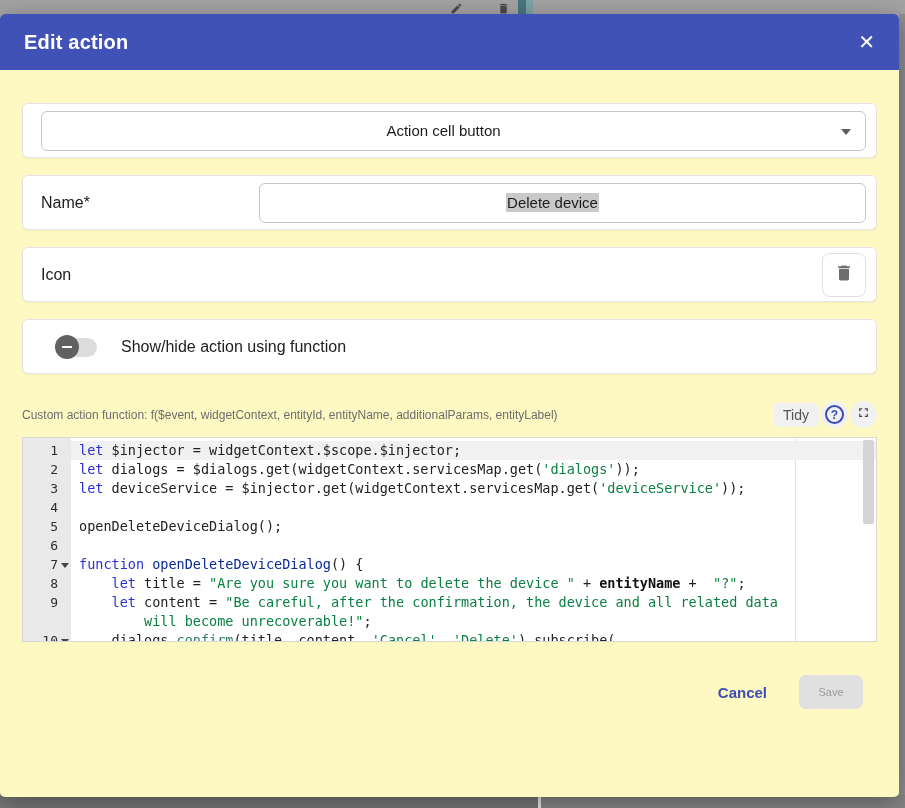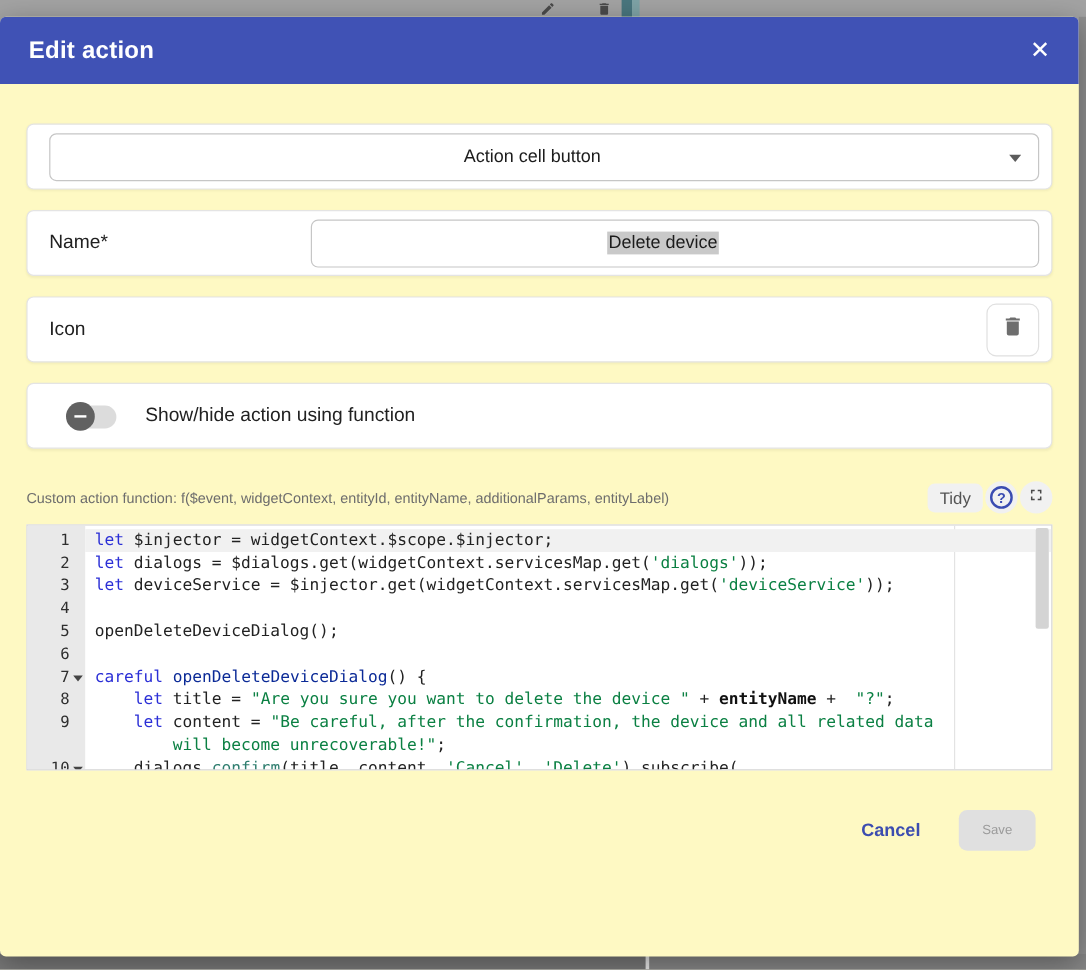--- a/index.html
+++ b/index.html
@@ -197,21 +197,21 @@
             <div class="code-row">
               <span class="gutter-cell"><span>5</span></span>
               <span class="code-cell"><span class="tk-pl">openDeleteDeviceDialog();</span></span>
             </div>
             <div class="code-row">
               <span class="gutter-cell"><span>6</span></span>
               <span class="code-cell"></span>
             </div>
             <div class="code-row">
               <span class="gutter-cell"><span>7</span><span class="fold-arrow"></span></span>
-              <span class="code-cell"><span class="tk-kw">careful</span><span class="tk-pl"> </span><span class="tk-fn">openDeleteDeviceDialog</span><span class="tk-pl">() {</span></span>
+              <span class="code-cell"><span class="tk-kw">function</span><span class="tk-pl"> </span><span class="tk-fn">openDeleteDeviceDialog</span><span class="tk-pl">() {</span></span>
             </div>
             <div class="code-row">
               <span class="gutter-cell"><span>8</span></span>
               <span class="code-cell"><span class="tk-pl">    </span><span class="tk-kw">let</span><span class="tk-pl"> title = </span><span class="tk-str">"Are you sure you want to delete the device "</span><span class="tk-pl"> + </span><span class="tk-id">entityName</span><span class="tk-pl"> +  </span><span class="tk-str">"?"</span><span class="tk-pl">;</span></span>
             </div>
             <div class="code-row">
               <span class="gutter-cell"><span>9</span></span>
               <span class="code-cell"><span class="tk-pl">    </span><span class="tk-kw">let</span><span class="tk-pl"> content = </span><span class="tk-str">"Be careful, after the confirmation, the device and all related data</span></span>
             </div>
             <div class="code-row">

